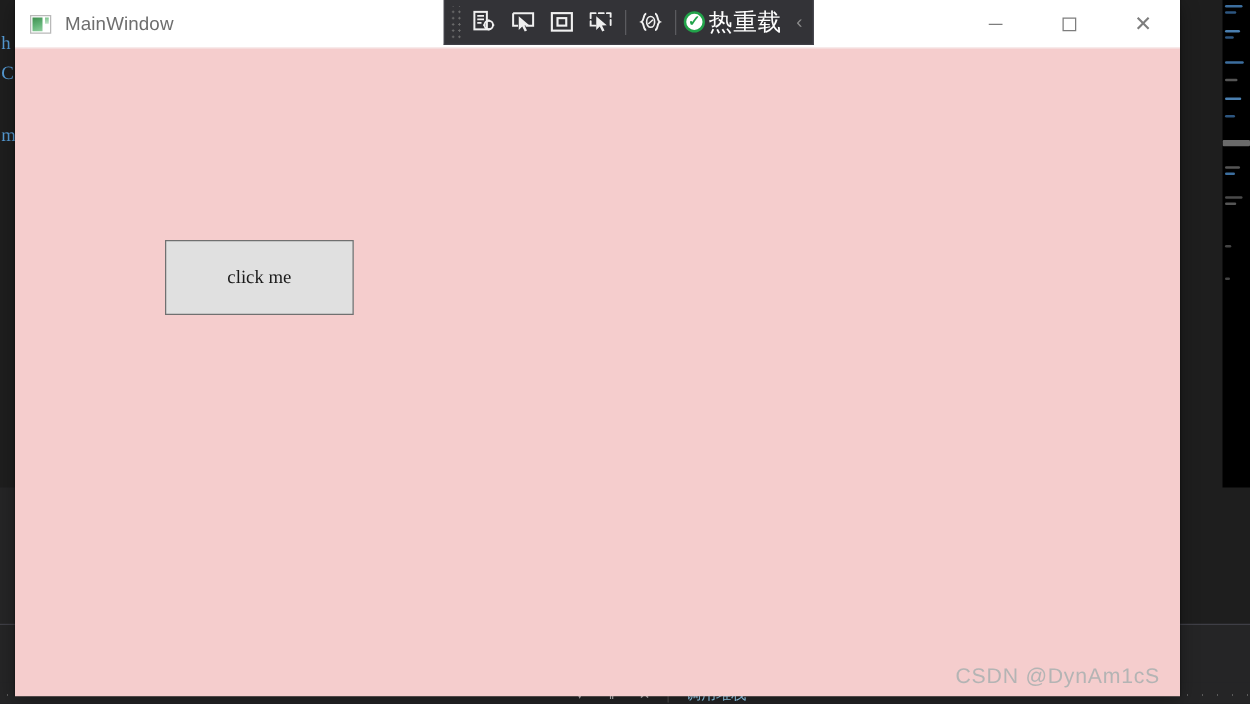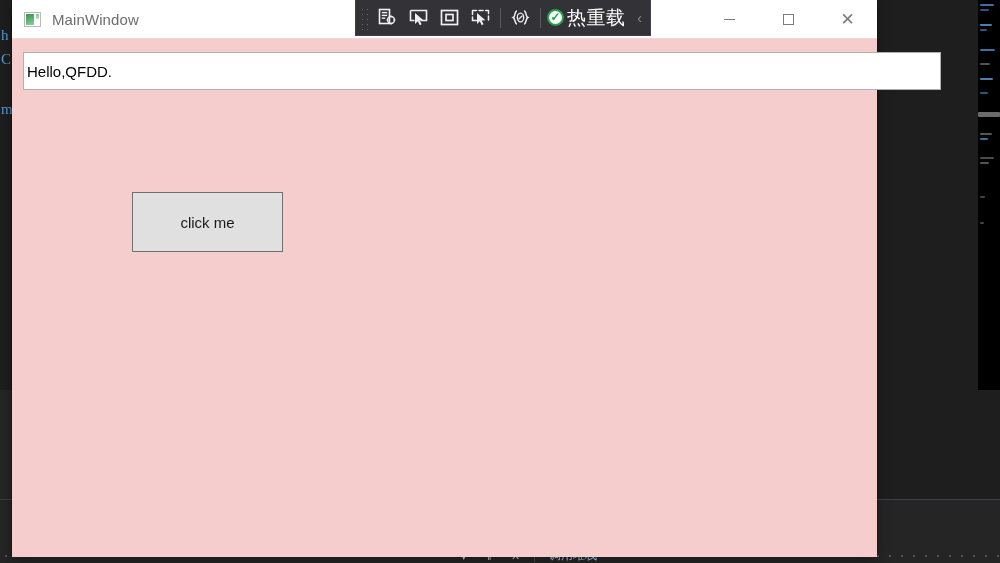--- a/index.html
+++ b/index.html
@@ -111,21 +111,21 @@
     font-size: 12px;
     font-family: "Liberation Sans", sans-serif;
     white-space: nowrap;
   }
 
   
   #app-window {
     position: absolute;
     left: 12px;
     top: 0px;
-    width: 865px;
+    width: 932px;
     height: 556px;
     background: #ffffff;
     box-shadow: 0 0 0 1px rgba(0,0,0,0.18), 0 4px 14px rgba(0,0,0,0.35);
   }
   #titlebar {
     position: relative;
     height: 38px;
     background: #ffffff;
     display: flex;
     align-items: center;
@@ -311,21 +311,21 @@
     width: 151px;
     height: 60px;
     background: #e0e0e0;
     border: 1px solid #707070;
     box-sizing: border-box;
     display: flex;
     align-items: center;
     justify-content: center;
     font-size: 15px;
     color: #1a1a1a;
-    font-family: Liberation Sans, sans-serif;
+    font-family: Liberation Serif, serif;
     cursor: default;
   }
   #watermark {
     position: absolute;
     right: 16px;
     bottom: 6px;
     font-size: 17px;
     color: #b4b4b4;
     font-family: "Liberation Sans", sans-serif;
     letter-spacing: 0.6px;
@@ -456,16 +456,16 @@
       <div class="win-btn">
         <div class="wb-max"></div>
       </div>
       <div class="win-btn">
         <div class="wb-close">✕</div>
       </div>
     </div>
   </div>
 
   <div id="client-area">
-    <div id="text-field">Hello,QFDD.</div>
     <div id="click-button">click me</div>
+    <div id="watermark">CSDN @DynAm1cS</div>
   </div>
 </div>
 
 </body></html>

